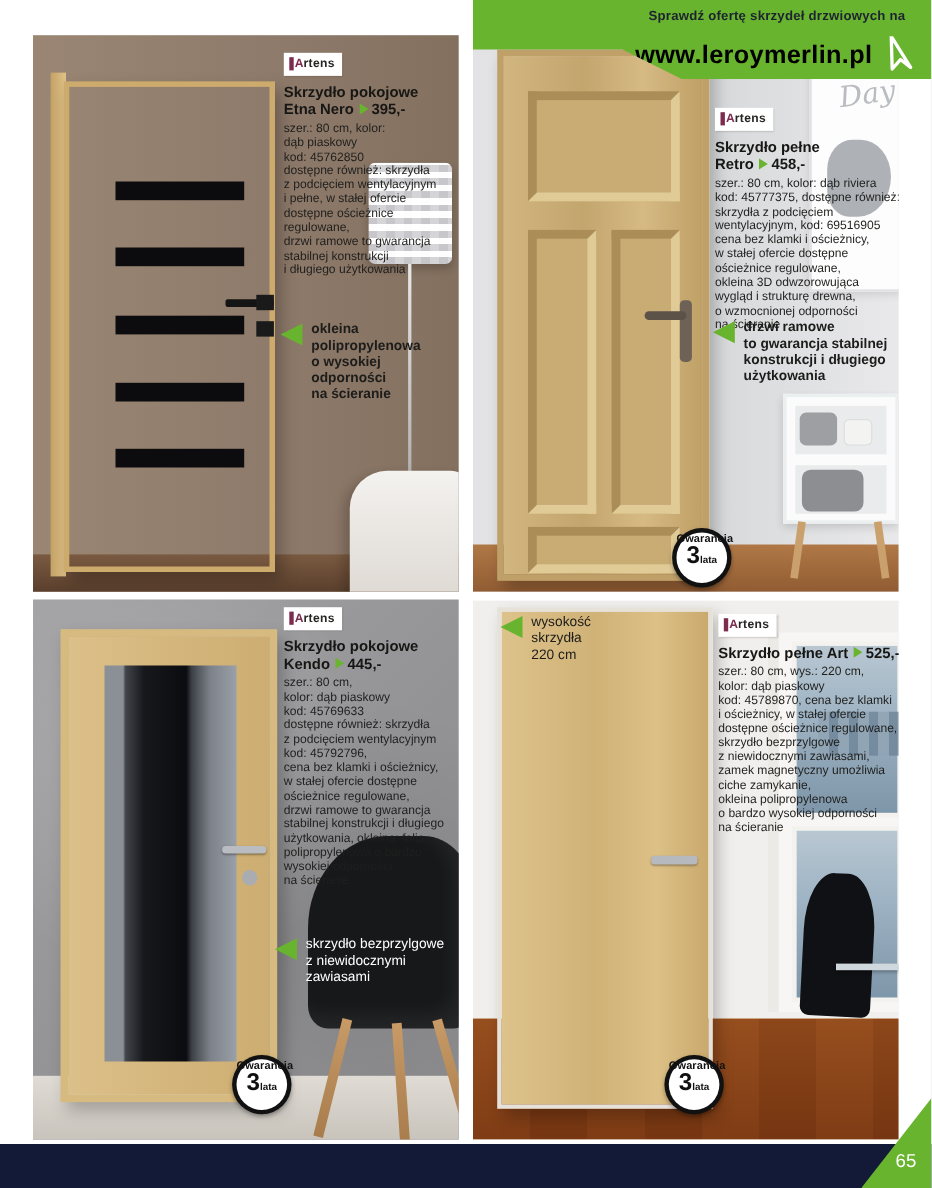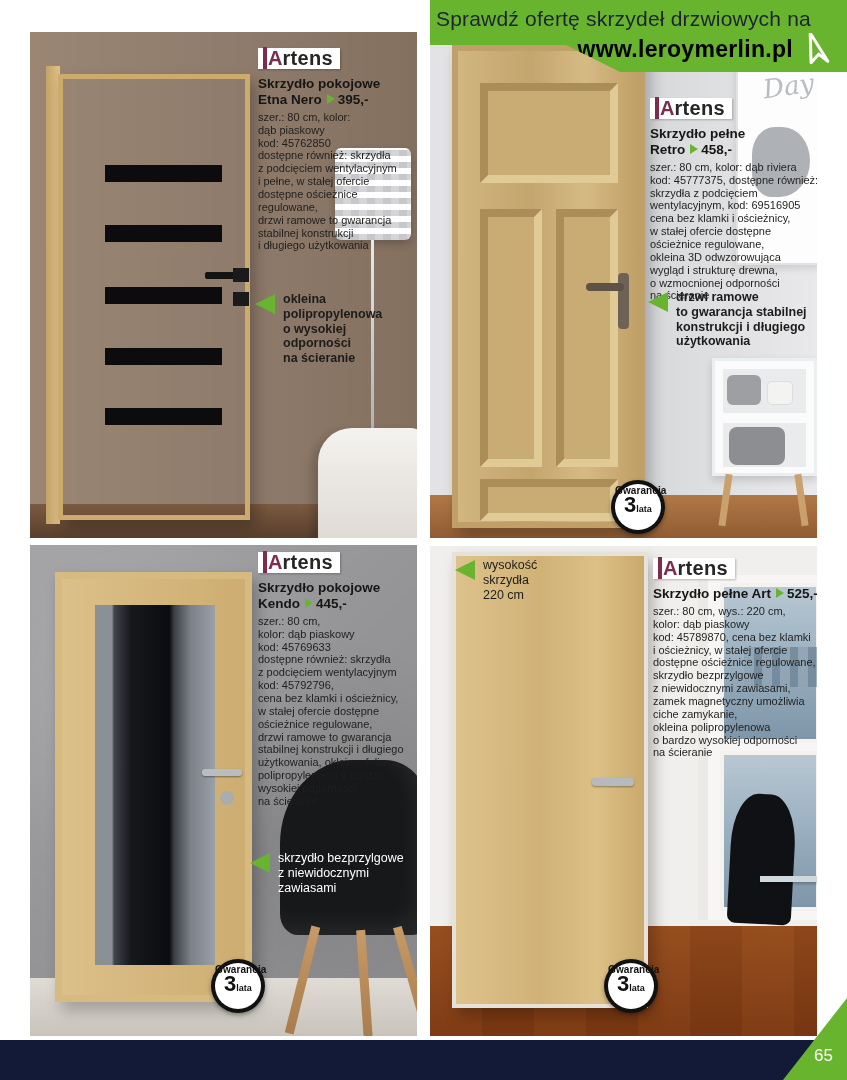--- a/index.html
+++ b/index.html
@@ -99,27 +99,27 @@
   #q4 .pane.w1 { left:12px; top:8px; width:100px; height:160px; }
   #q4 .pane.w2 { left:12px; top:176px; width:100px; height:160px; }
   #q4 .city { position:absolute; left:20px; top:60px; width:84px; height:40px;
         background:repeating-linear-gradient(90deg,#8fa3b3 0 10px,#6d8397 10px 18px); opacity:.8; }
   #q4 .chair4 { position:absolute; left:300px; top:248px; width:64px; height:130px; background:#101114; border-radius:40% 40% 8px 8px; transform:rotate(3deg); }
   #q4 .tabletop { position:absolute; left:330px; top:330px; width:57px; height:6px; background:#cfd8dd; box-shadow:0 2px 3px rgba(0,0,0,.25); }
 
   
   #banner { position:absolute; left:430px; top:0; width:417px; height:72px; z-index:30;
         clip-path:polygon(0 0,100% 0,100% 100%,45.6% 100%,32.6% 62.5%,0 62.5%); }
-  #banner .line1 { position:absolute; right:36px; top:7px; font-size:21px; font-weight:normal; color:#1d2430; letter-spacing:.2px; }
+  #banner .line1 { position:absolute; right:24px; top:7px; font-size:12px; font-weight:bold; color:#1d2430; letter-spacing:.2px; }
   #banner .line2 { position:absolute; right:54px; top:36px; font-size:23px; font-weight:bold; color:#000000; letter-spacing:.3px; }
   #banner .cursor { position:absolute; right:12px; top:33px; }
 
   
   .pinfo { position:absolute; width:170px; z-index:5; }
-  .brandbox { display:inline-block; background:#ffffff; padding:1px 7px 2px 5px; font-weight:bold; font-size:20px;
+  .brandbox { display:inline-block; background:#ffffff; padding:1px 7px 2px 5px; font-weight:bold; font-size:11px;
         box-shadow:1px 1px 2px rgba(0,0,0,.25); line-height:18px; }
   .brand-a { color:#7d2b4e; border-left:4px solid #7d2b4e; padding-left:1px; }
   .brand-rest { color:#262624; letter-spacing:.3px; }
   .ptitle { margin-top:7px; font-weight:bold; font-size:13.5px; line-height:1.18; color:#161614; }
   .ptitle .t { white-space:pre-line; }
   .tri { display:inline-block; width:0; height:0; border-top:5px solid transparent; border-bottom:5px solid transparent;
         border-left:8px solid #69b42e; margin:0 3px 0 5px; }
   .pdetails { margin-top:3px; font-size:11px; line-height:1.17; white-space:pre-line; color:#1f1f1d; }
 
   

